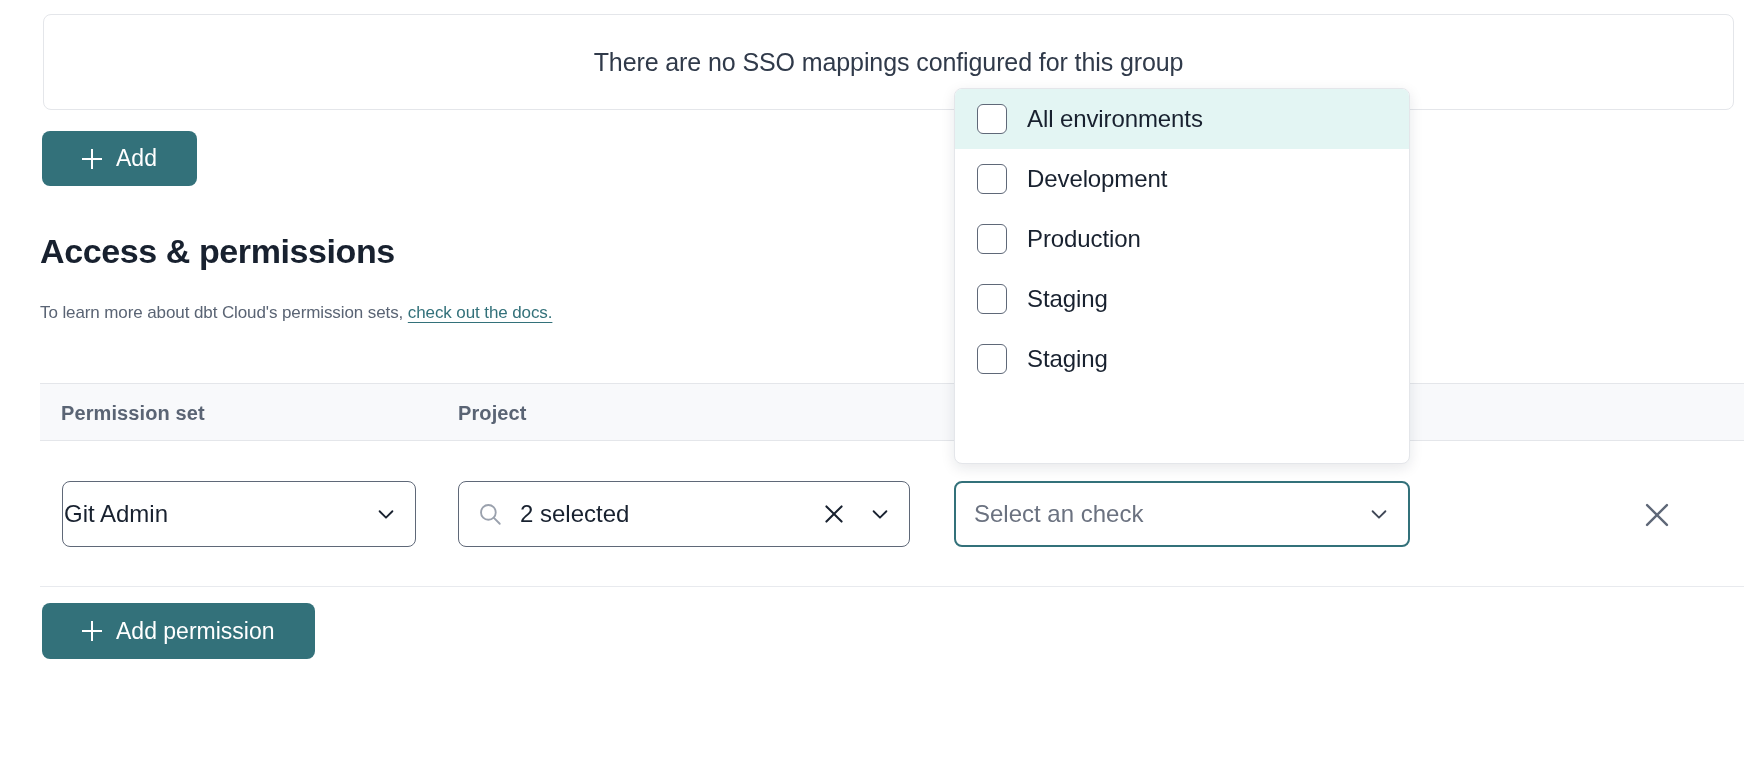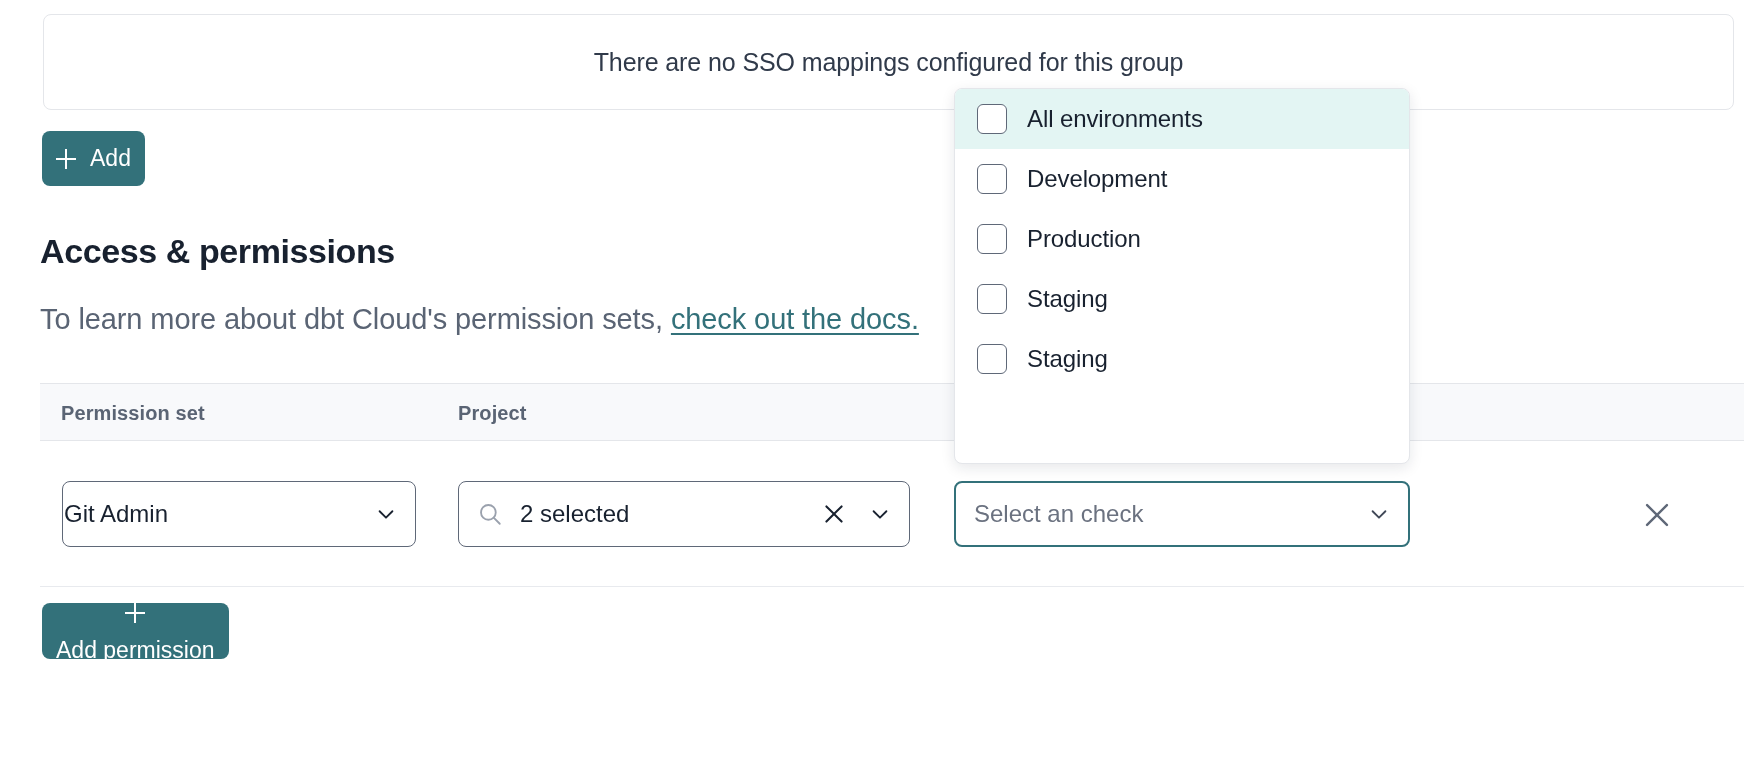--- a/index.html
+++ b/index.html
@@ -49,33 +49,32 @@
     align-items: center;
     gap: 14px;
     background: #33717a;
     color: #ffffff;
     border: none;
     border-radius: 8px;
     font-family: "Liberation Sans", sans-serif;
     font-size: 23px;
     font-weight: 400;
     cursor: pointer;
-    padding: 0 14px;
+    padding: 0 40px;
     white-space: nowrap;
   }
   .btn-add {
     left: 42px;
     top: 131px;
     height: 55px;
   }
   .btn-add-permission {
     left: 42px;
     top: 603px;
     height: 56px;
-    flex-direction: column;
   }
   .plus-glyph {
     position: relative;
     display: inline-block;
     width: 20px;
     height: 20px;
     flex: 0 0 20px;
   }
   .plus-glyph::before,
   .plus-glyph::after {
@@ -98,21 +97,21 @@
     margin: 0;
     font-size: 34px;
     font-weight: 700;
     color: #18212f;
     letter-spacing: -0.4px;
   }
   .section-sub {
     position: absolute;
     left: 40px;
     top: 303px;
-    font-size: 29px;
+    font-size: 17px;
     color: #5a6474;
     letter-spacing: -0.1px;
   }
   .section-sub a {
     color: #33717a;
     text-decoration: underline;
     text-underline-offset: 4px;
   }
 
   

